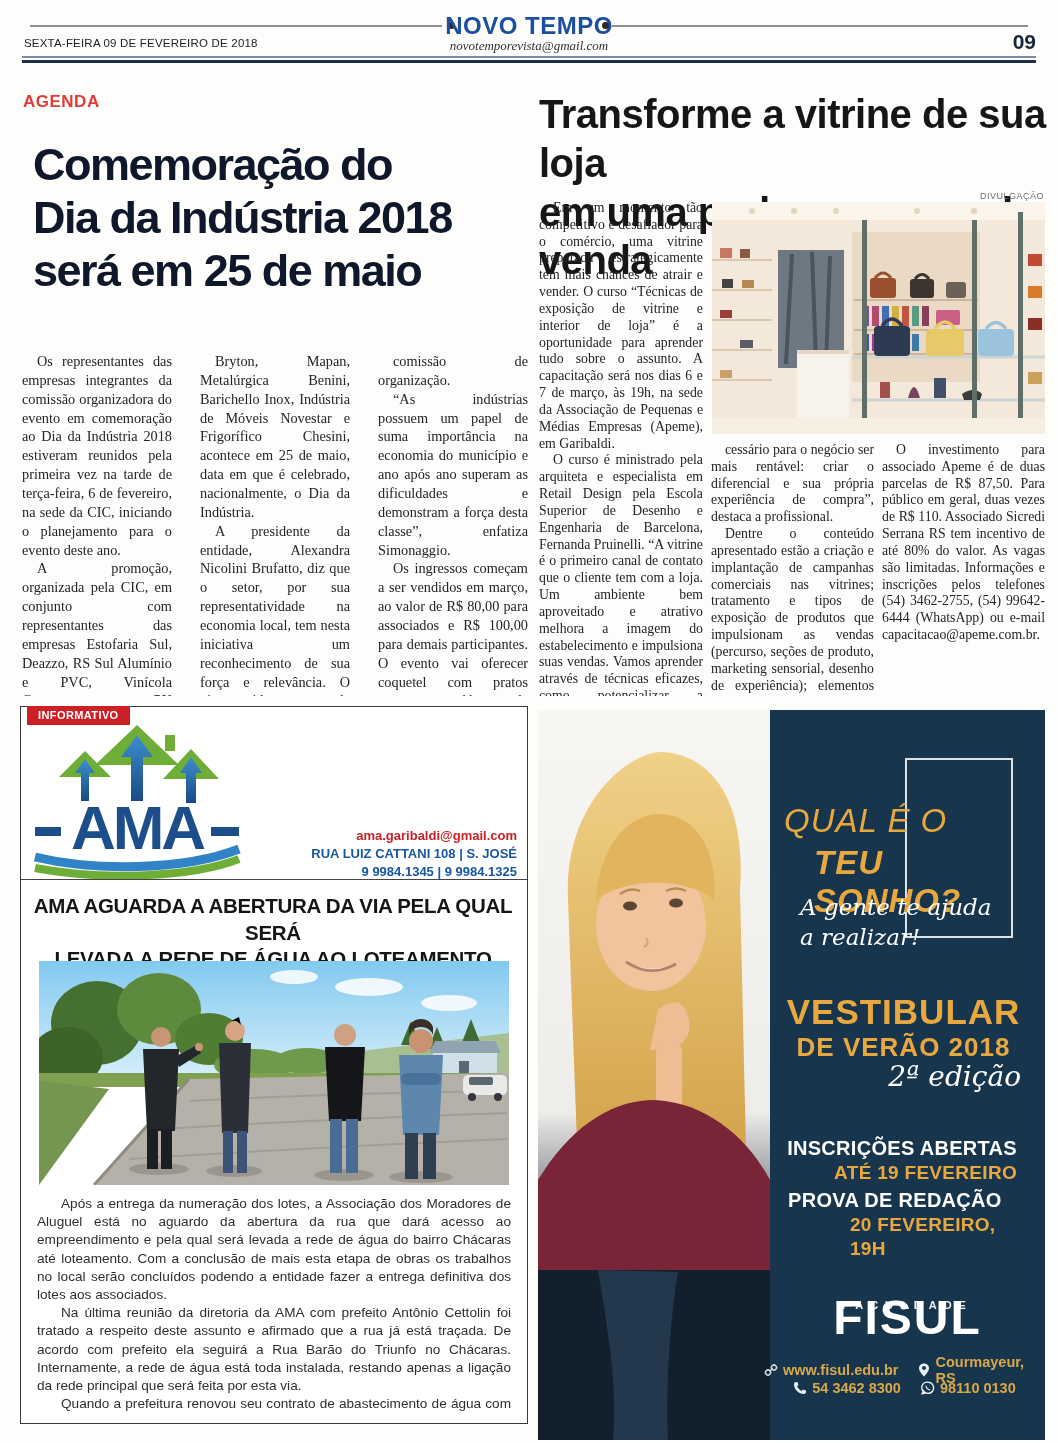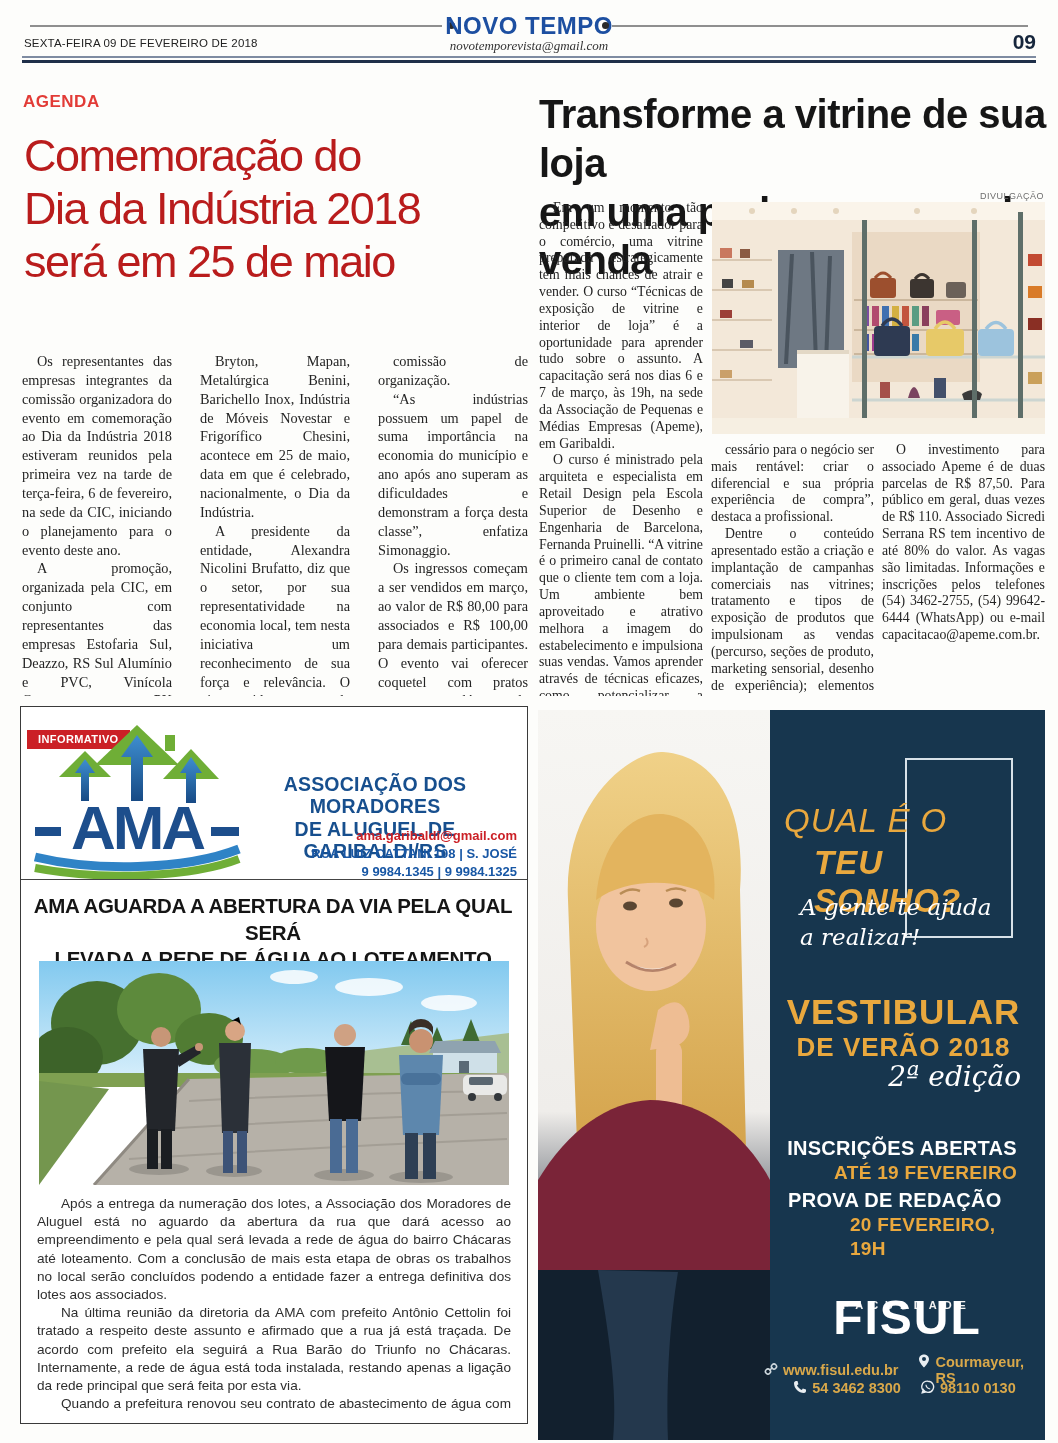--- a/index.html
+++ b/index.html
@@ -14,42 +14,42 @@
   .mast-title{position:absolute;top:12px;left:0;right:0;text-align:center;
       color:#1d4fa1;font-size:24px;font-weight:bold;letter-spacing:.5px;}
   .hdr-date{position:absolute;top:37px;left:24px;font-size:11.5px;color:#222;letter-spacing:.2px;}
   .hdr-email{position:absolute;top:38px;left:0;right:0;text-align:center;
       font-family:"Liberation Serif",serif;font-style:italic;font-size:13px;color:#333;}
   .hdr-page{position:absolute;top:30px;right:22px;font-size:21px;font-weight:bold;color:#16263c;}
   .hdr-rule{position:absolute;top:56px;left:22px;right:22px;border-top:2px solid #7e8ba1;}
   .hdr-rule::after{content:"";display:block;margin-top:2px;height:3px;background:#1f2f49;}
   
   .kicker{position:absolute;left:23px;top:92px;color:#e23b36;font-size:17px;font-weight:bold;letter-spacing:.5px;}
-  .agenda-headline{position:absolute;left:21px;top:126px;width:508px;margin:3px;
-      font-size:45px;line-height:1.18;letter-spacing:-1.5px;font-weight:normal;color:#b91c1c;white-space:pre-line;}
+  .agenda-headline{position:absolute;left:21px;top:126px;width:508px;margin:12px;
+      font-size:45px;line-height:1.18;letter-spacing:-1.5px;font-weight:bold;color:#0f172a;white-space:pre-line;}
   .agenda-cols{position:absolute;left:22px;top:352px;width:506px;height:344px;display:flex;gap:28px;overflow:hidden;}
   .news-col{flex:1;font-family:"Liberation Serif",serif;font-size:14.3px;line-height:1.32;
       text-align:justify;color:#242424;}
   .news-col p{margin:0;text-indent:15px;}
   
   .vitrine-headline{position:absolute;left:539px;top:90px;width:507px;margin:0;
       font-size:40px;line-height:1.22;letter-spacing:-.5px;font-weight:bold;color:#161616;white-space:pre-line;}
   .photo-credit{position:absolute;left:712px;top:191px;width:332px;text-align:right;
       font-size:9px;color:#6e6e6e;letter-spacing:.5px;}
   .store-photo{position:absolute;left:712px;top:202px;width:333px;height:232px;}
   .vit-col{position:absolute;font-family:"Liberation Serif",serif;font-size:13.8px;line-height:1.22;
       text-align:justify;color:#242424;overflow:hidden;}
   .vit-col p{margin:0;text-indent:14px;}
   .vc1{left:539px;top:200px;width:164px;height:496px;}
   .vc2{left:711px;top:442px;width:163px;height:254px;}
   .vc3{left:882px;top:442px;width:163px;height:254px;}
   
   .info-box{position:absolute;left:20px;top:706px;width:506px;height:716px;border:1px solid #3a3a3a;background:#fff;}
   .info-tag{position:absolute;top:-1px;left:6px;background:#cb2026;color:#fff;font-size:11px;
-      font-weight:bold;padding:3px 11px 4px;letter-spacing:.4px;margin-top:24px;}
+      font-weight:bold;padding:3px 11px 4px;letter-spacing:.4px;}
   .ama-logo{position:absolute;left:12px;top:14px;width:208px;height:158px;}
   .info-disclaimer{position:absolute;left:212px;top:30px;width:288px;text-align:center;
       color:#1857a5;font-weight:bold;font-size:12.5px;}
   .entity-name{position:absolute;left:208px;top:66px;width:292px;text-align:center;
       color:#174f8e;font-weight:bold;font-size:19.5px;line-height:1.15;letter-spacing:.2px;}
   .info-contacts{position:absolute;right:10px;top:120px;text-align:right;font-weight:bold;
       font-size:13px;line-height:1.4;}
   .ic-email{color:#cb2026;} .ic-blue{color:#1857a5;}
   .info-divider{position:absolute;left:0;right:0;top:172px;border-top:1px solid #444;}
   .info-headline{position:absolute;left:10px;top:186px;width:484px;margin:0;text-align:center;
@@ -83,21 +83,21 @@
   .ad-exam{position:absolute;left:250px;right:28px;top:478px;line-height:1.25;}
   .ad-exam .w{color:#fff;font-weight:bold;font-size:20px;letter-spacing:.3px;}
   .ad-exam .g{color:#e9a83e;font-weight:bold;font-size:19px;letter-spacing:.3px;margin-left:62px;}
   .ad-brandtop{position:absolute;left:232px;right:0;top:578px;text-align:center;color:#f2f2f2;
       font-size:11px;font-weight:bold;letter-spacing:7px;margin-top:11px;}
   .ad-brand{position:absolute;left:232px;right:0;top:580px;text-align:center;color:#fff;
       font-size:48px;font-weight:bold;letter-spacing:2px;}
   .ad-row{position:absolute;left:226px;right:0;display:flex;justify-content:center;gap:20px;
       color:#d9a84a;font-size:14.5px;font-weight:bold;align-items:center;}
   .ad-row1{top:644px;} .ad-row2{top:670px;}
-  .ad-row .item{display:flex;align-items:flex-start;gap:5px;}
+  .ad-row .item{display:flex;align-items:center;gap:5px;}
   .icon svg{display:block;}
 </style>
 </head>
 <body>
 
 <div class="page">
 
   <div>
     <div class="mast-line l"></div>
     <div class="mast-dot l"></div>
@@ -256,24 +256,20 @@
         <polygon points="158,28 130,58 186,58" fill="#6fae36"></polygon>
         <polygon points="158,36 147,52 153,52 153,82 163,82 163,52 169,52" fill="url(#arrow)"></polygon>
       </g>
       <rect x="2" y="106" width="26" height="9" fill="#1d4e8c"></rect>
       <rect x="178" y="106" width="28" height="9" fill="#1d4e8c"></rect>
       <text x="104" y="128" text-anchor="middle" font-family="Liberation Sans, sans-serif" font-size="62" font-weight="bold" fill="#1d4e8c" letter-spacing="-3">AMA</text>
       <path d="M2 136 C 60 150 150 150 206 128" stroke="#2f83c6" stroke-width="9" fill="none"></path>
       <path d="M2 147 C 70 160 160 156 206 138" stroke="#6fae36" stroke-width="8" fill="none"></path>
     </svg>
 
-    <div class="entity-name">
-      <span style="display:block">ASSOCIAÇÃO DOS MORADORES</span>
-      <span style="display:block">DE ALUGUEL DE GARIBALDI/RS</span>
-    </div>
     <div class="info-contacts">
       <div class="ic-email">ama.garibaldi@gmail.com</div>
       <div class="ic-blue">RUA LUIZ CATTANI 108 | S. JOSÉ</div>
       <div class="ic-blue">9 9984.1345 | 9 9984.1325</div>
     </div>
     <div class="info-divider"></div>
 
     <h3 class="info-headline">AMA AGUARDA A ABERTURA DA VIA PELA QUAL SERÁ
 LEVADA A REDE DE ÁGUA AO LOTEAMENTO CHÁCARAS</h3>
 

